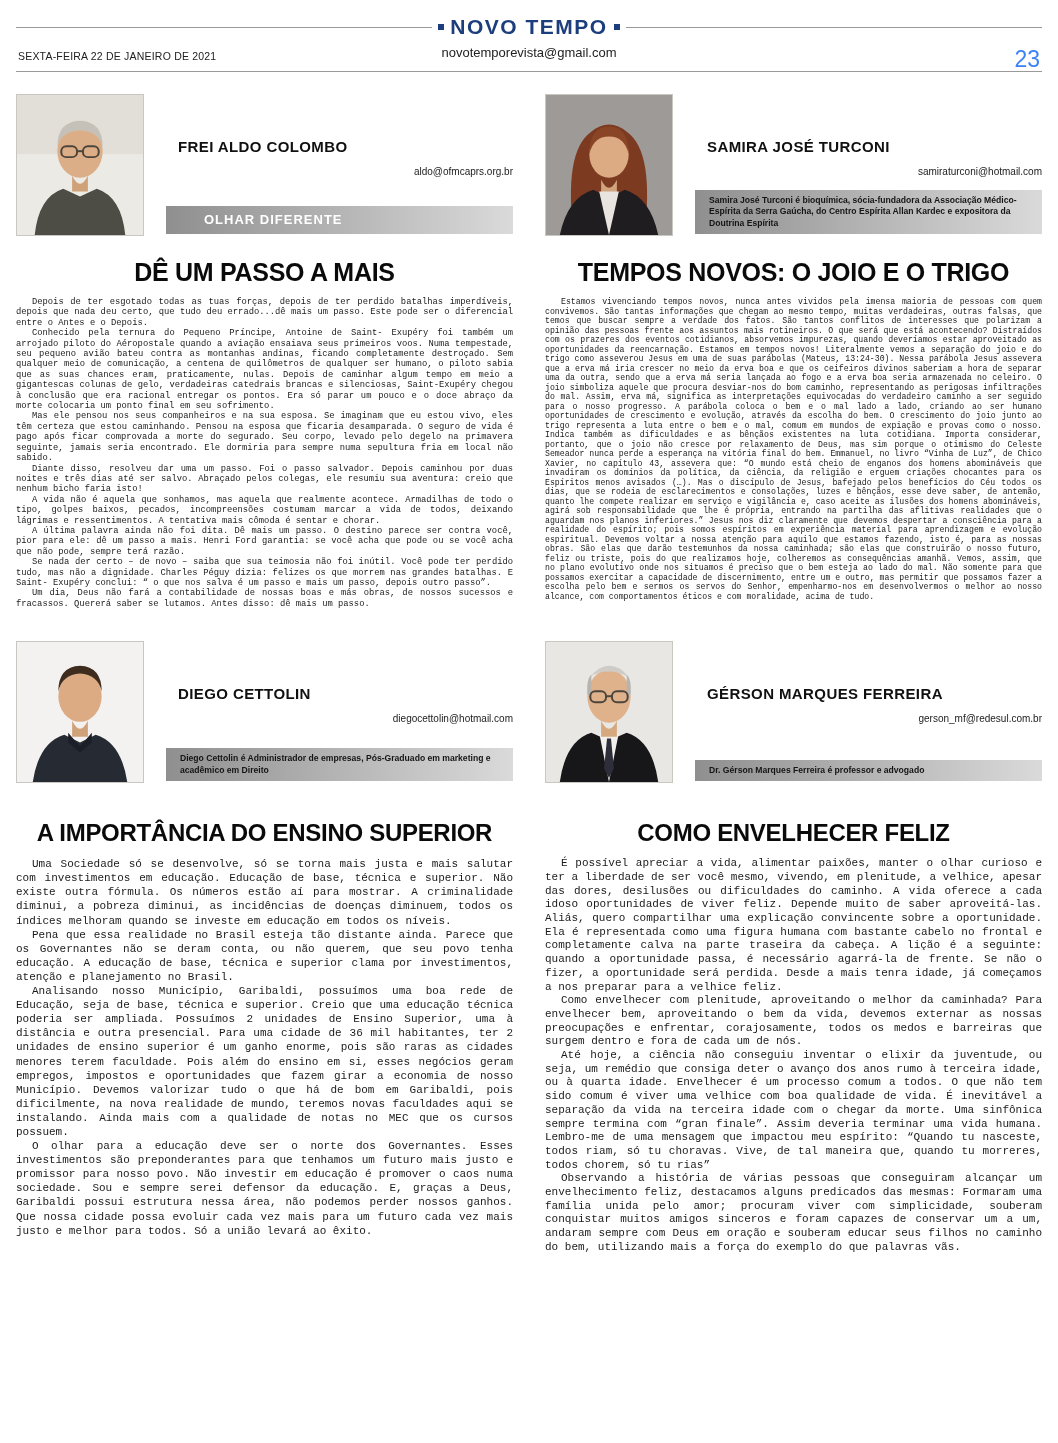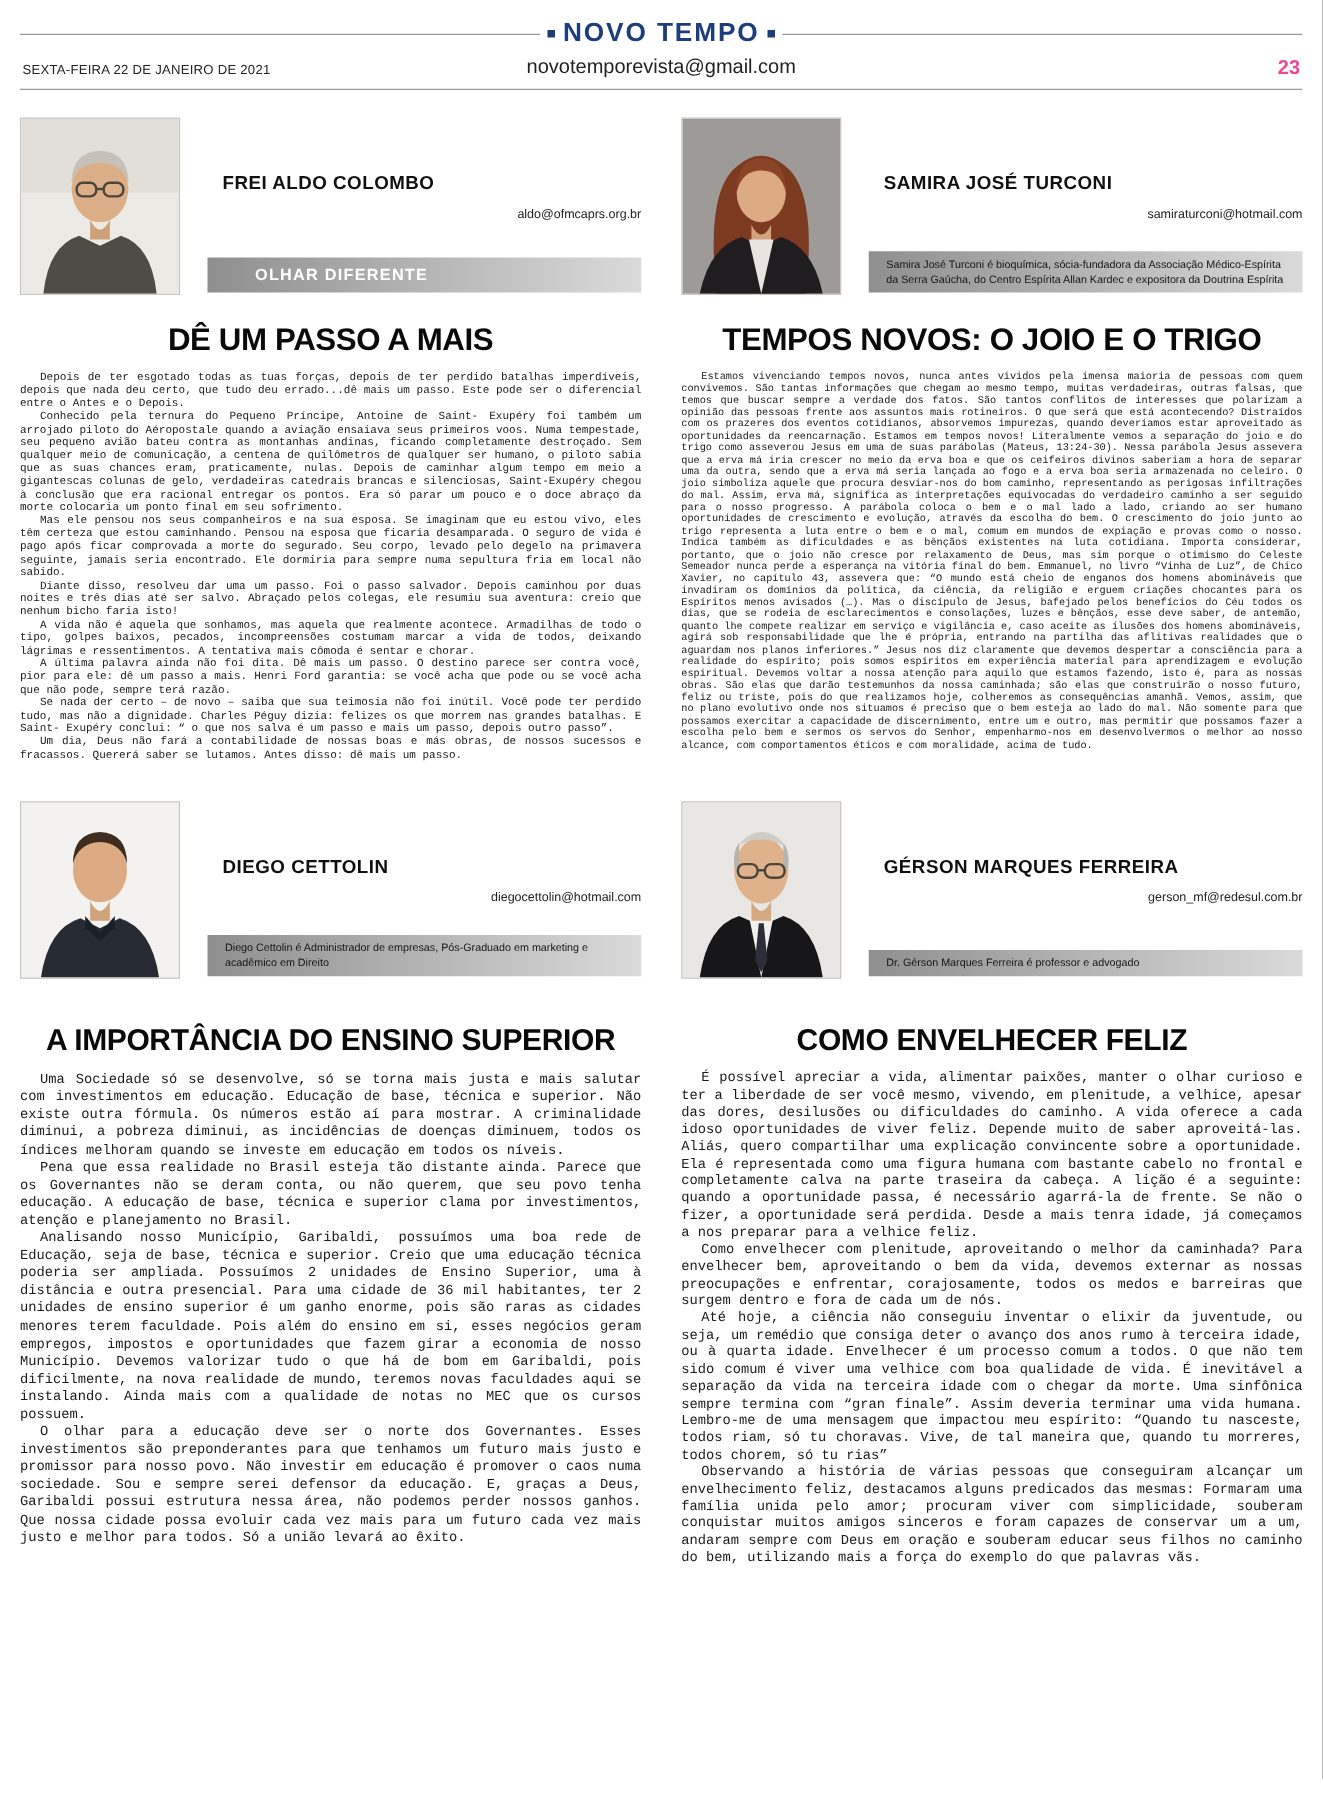--- a/index.html
+++ b/index.html
@@ -9,34 +9,35 @@
     font-family:"Liberation Sans", sans-serif; color:#1a1a1a;
     padding:12px 16px 0 16px; overflow:hidden; position:relative;
   }
   
   .masthead-row { display:flex; align-items:center; gap:6px; height:30px; }
   .m-rule { flex:1; height:1px; background:#9a9a9a; }
   .m-dot { width:6px; height:6px; background:#1c3e7c; flex:0 0 auto; }
   .masthead { color:#1c3e7c; font-size:21px; font-weight:bold; letter-spacing:1.5px; white-space:nowrap; }
   .meta-row { position:relative; height:30px; border-bottom:1px solid #9a9a9a; }
   .meta-date { position:absolute; left:2px; top:8px; font-size:10.5px; color:#222; letter-spacing:0.2px; }
-  .meta-email { position:absolute; left:50%; transform:translateX(-50%); top:3px; font-size:16px; color:#222; }
-  .meta-page { position:absolute; right:2px; top:4px; font-size:16px; font-weight:bold; color:#ec4899; }
+  .meta-email { position:absolute; left:50%; transform:translateX(-50%); top:3px; font-size:13px; color:#222; }
+  .meta-page { position:absolute; right:2px; top:4px; font-size:23px; font-weight:normal; color:#3b82f6; }
   
   .articles { display:grid; grid-template-columns:1fr 1fr; column-gap:32px; row-gap:26px; margin-top:22px;gap:32px; }
   article { position:relative; }
   .art-header { display:flex; height:144px; }
   .photo { width:128px; height:142px; border:1px solid #c9c7c2; flex:0 0 auto; background:#eee; }
   .photo svg { width:100%; height:100%; display:block; }
   .hdr-right { flex:1; padding-left:34px; display:flex; flex-direction:column; min-width:0; }
   .author-name { font-size:15px; font-weight:bold; letter-spacing:0.4px; margin-top:44px; color:#101010; }
   .author-email { font-size:10px; margin-top:11px; color:#222;text-align:right; }
   .banner {
     margin-top:auto; margin-bottom:4px; margin-left:-12px;
     background:linear-gradient(to right,#8f8f8f,#dadada);
+    font-weight:bold;
   }
   .banner.title { color:#ffffff; font-weight:bold; font-size:13px; letter-spacing:1px; padding:6px 8px 7px 38px; }
   .banner.bio { color:#151515; font-size:8.6px; line-height:11.5px; padding:5px 12px 5px 14px; }
   .headline { font-size:25px; font-weight:800; letter-spacing:-0.3px; margin:20px 0 10px 0; color:#0a0a0a; white-space:nowrap;text-align:center; }
   .body-text { text-align:justify; }
   .body-text p { text-indent:16px;font-family:Liberation Mono, monospace; }
   .art-0 .body-text { font-size:8.8px;  line-height:10.4px; }
   .art-1 .body-text { font-size:8.2px;  line-height:9.5px; }
   .art-2 .body-text { font-size:11px;   line-height:14.1px; }
   .art-3 .body-text { font-size:11px;   line-height:13.7px; }

